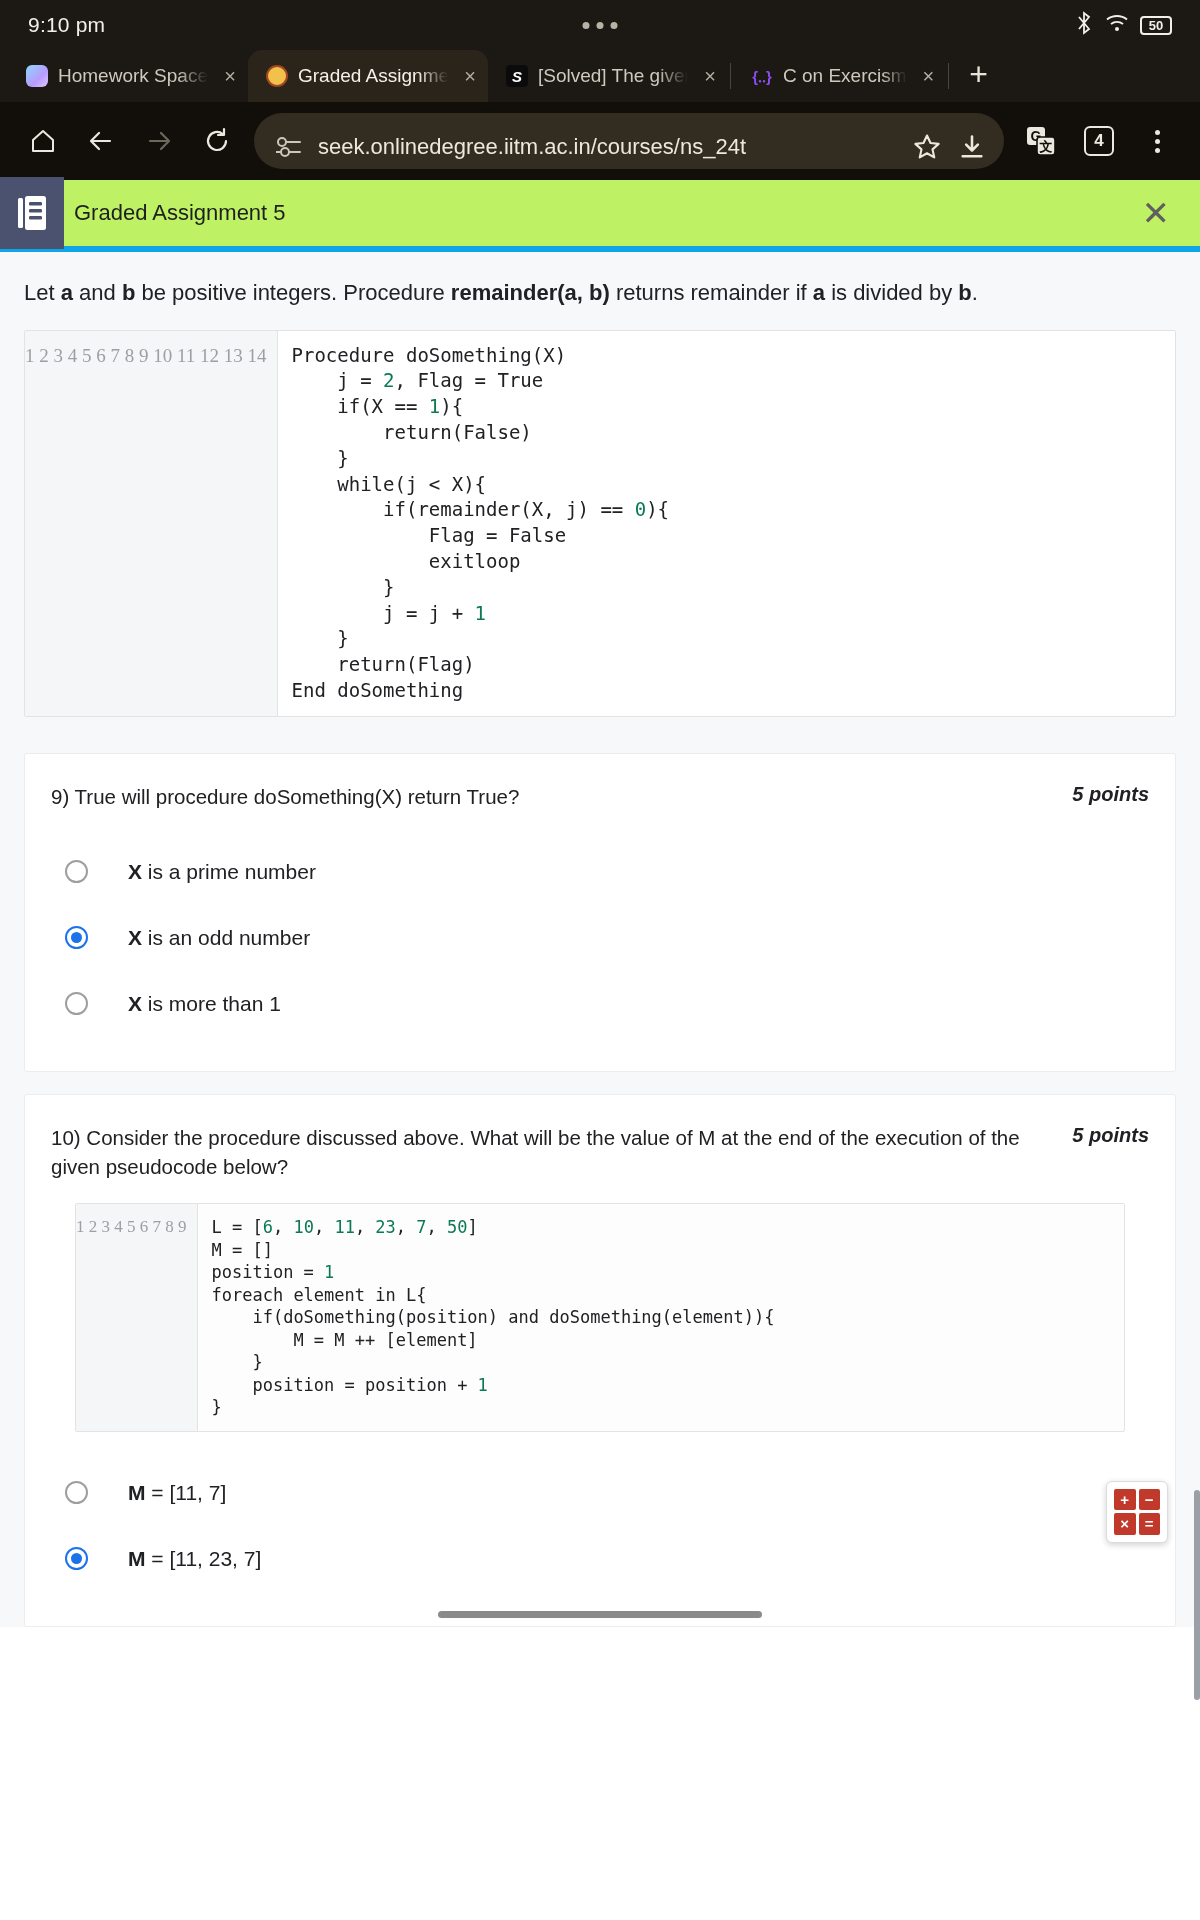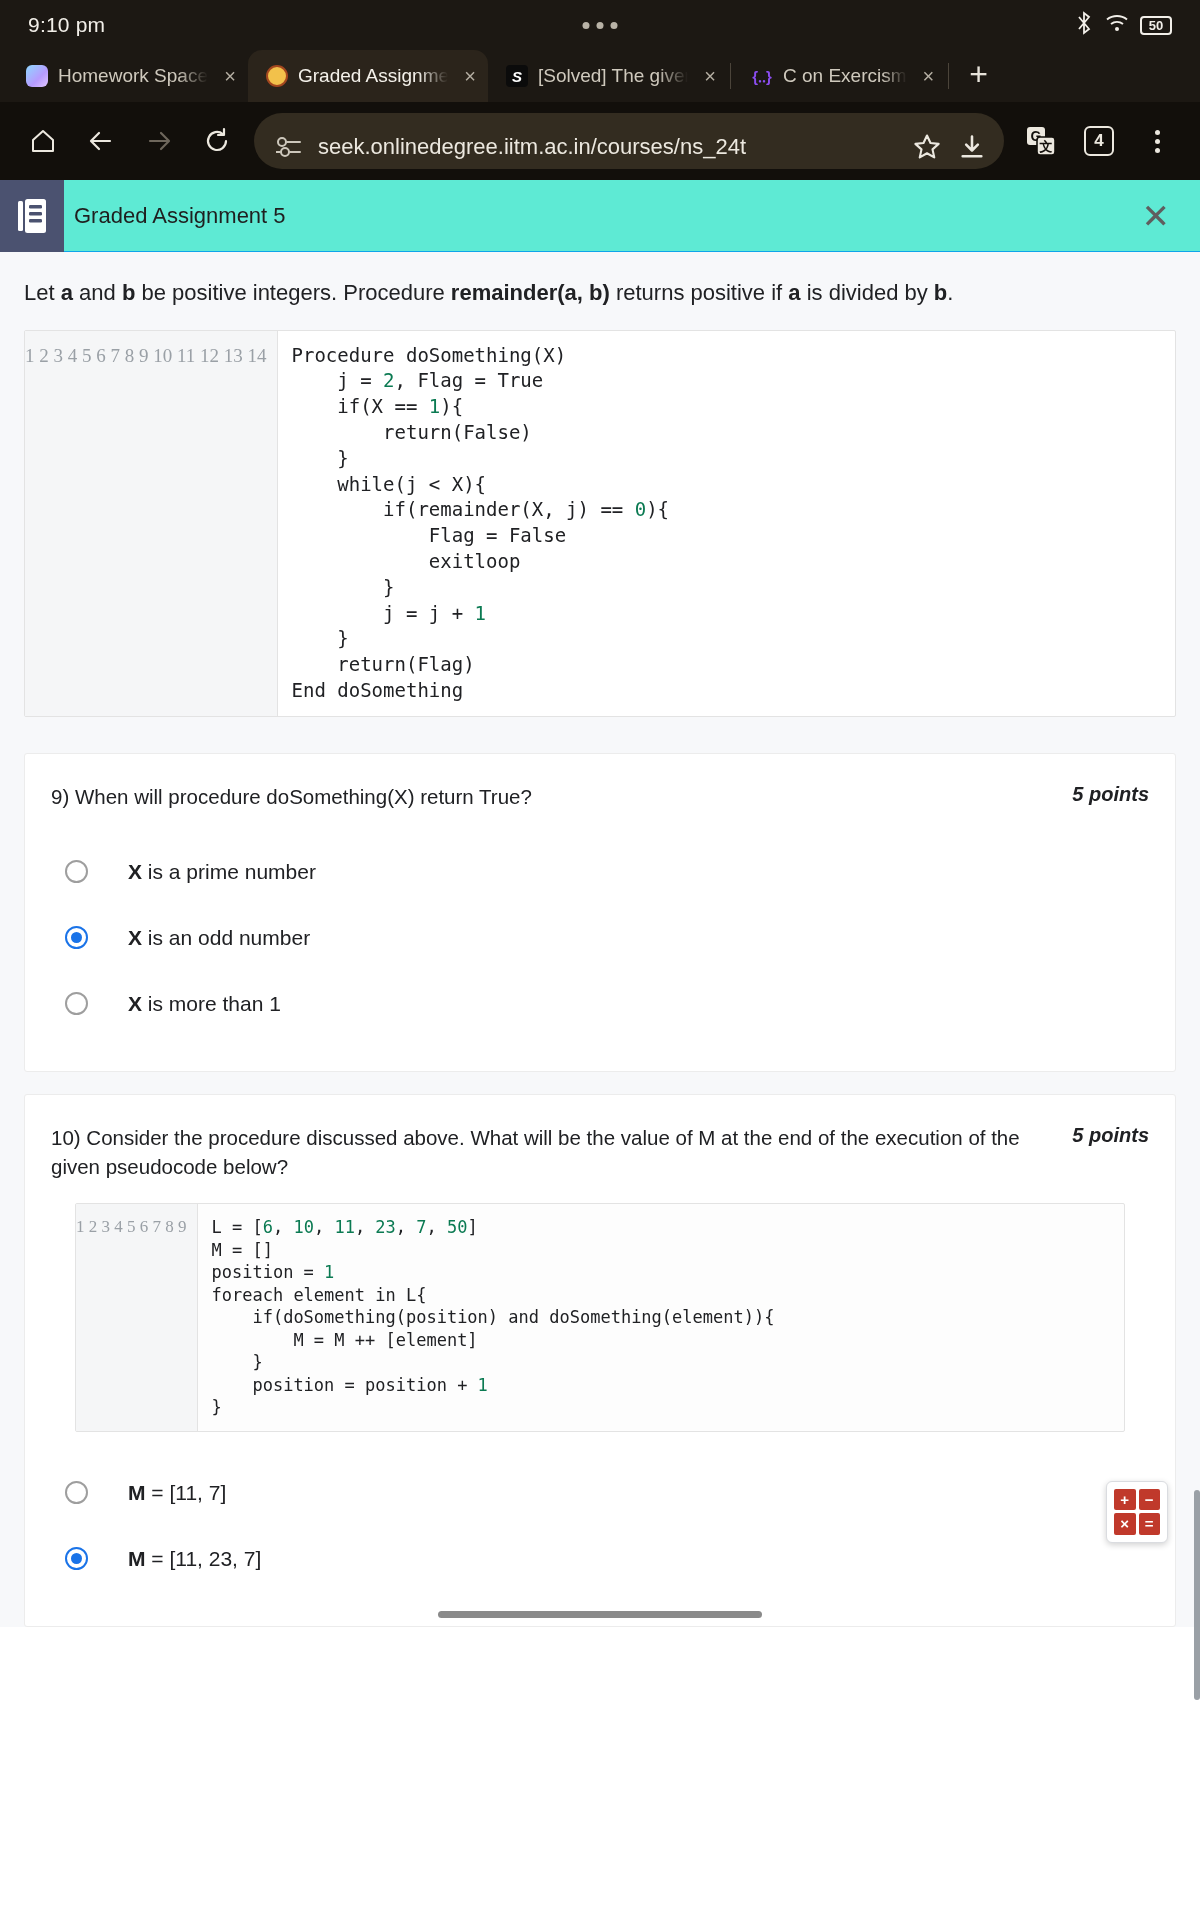--- a/index.html
+++ b/index.html
@@ -119,22 +119,22 @@
   }
   .kebab { display: flex; flex-direction: column; gap: 4px; align-items: center; }
   .kebab i { width: 5px; height: 5px; background: #ece8df; border-radius: 50%; display: block; }
 
   
   .page { width: 1200px; background: #ffffff; position: relative; }
 
   .page-header {
     height: 72px;
     display: flex; align-items: center;
-    background: #5eead4;
-    border-bottom: 1px solid #0ea5e9;
+    background: #bef264;
+    border-bottom: 6px solid #0ea5e9;
   }
   .header-badge {
     width: 64px; height: 72px;
     background: #4b5270;
     display: flex; align-items: center; justify-content: center;
     flex: 0 0 64px;
   }
   .header-title {
     font-size: 22px; color: #1f1f1f;
     padding-left: 10px;
@@ -410,21 +410,21 @@
         <rect x="13" y="21" width="13" height="3.4" rx="1.2" fill="#4b5270"></rect>
       </svg>
     </div>
     <div class="header-title">Graded Assignment 5</div>
     <div class="header-close">✕</div>
   </div>
 
   <div class="content">
 
     <div class="intro">
-      <span>Let </span><b>a</b><span> and </span><b>b</b><span> be positive integers. Procedure </span><b>remainder(a, b)</b><span> returns positive if </span><b>a</b><span> is divided by </span><b>b</b><span>.</span>
+      <span>Let </span><b>a</b><span> and </span><b>b</b><span> be positive integers. Procedure </span><b>remainder(a, b)</b><span> returns remainder if </span><b>a</b><span> is divided by </span><b>b</b><span>.</span>
     </div>
 
     <div class="codewrap">
       <div class="gutter">1
 2
 3
 4
 5
 6
 7
@@ -448,21 +448,21 @@
         j = j + <span class="num">1</span>
     }
     return(Flag)
 End doSomething</div>
     </div>
 
     <div class="qcard">
       <div class="qhead">
         <div class="qtext">
           <span>9)</span>
-          <span>When will procedure </span><b>doSomething(X)</b><span> return True?</span>
+          <span>True will procedure </span><b>doSomething(X)</b><span> return True?</span>
         </div>
         <div class="qpoints">5 points</div>
       </div>
 
       <div class="options">
         <div class="option">
           <span class="radio"></span>
           <span class="opt-label"><b>X</b><span> is a prime number</span></span>
         </div>
         <div class="option">

